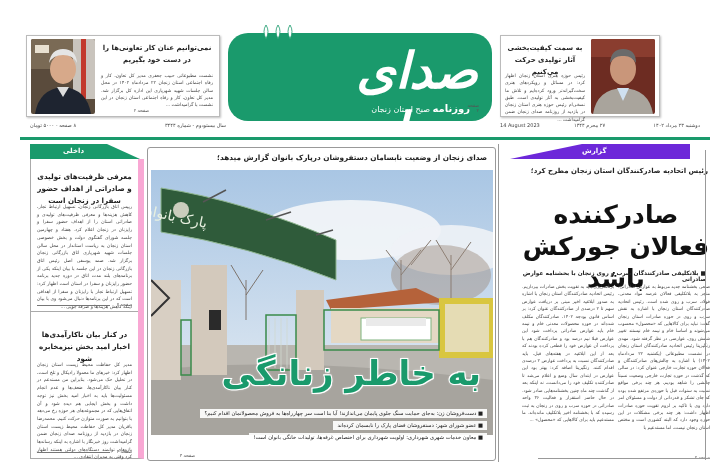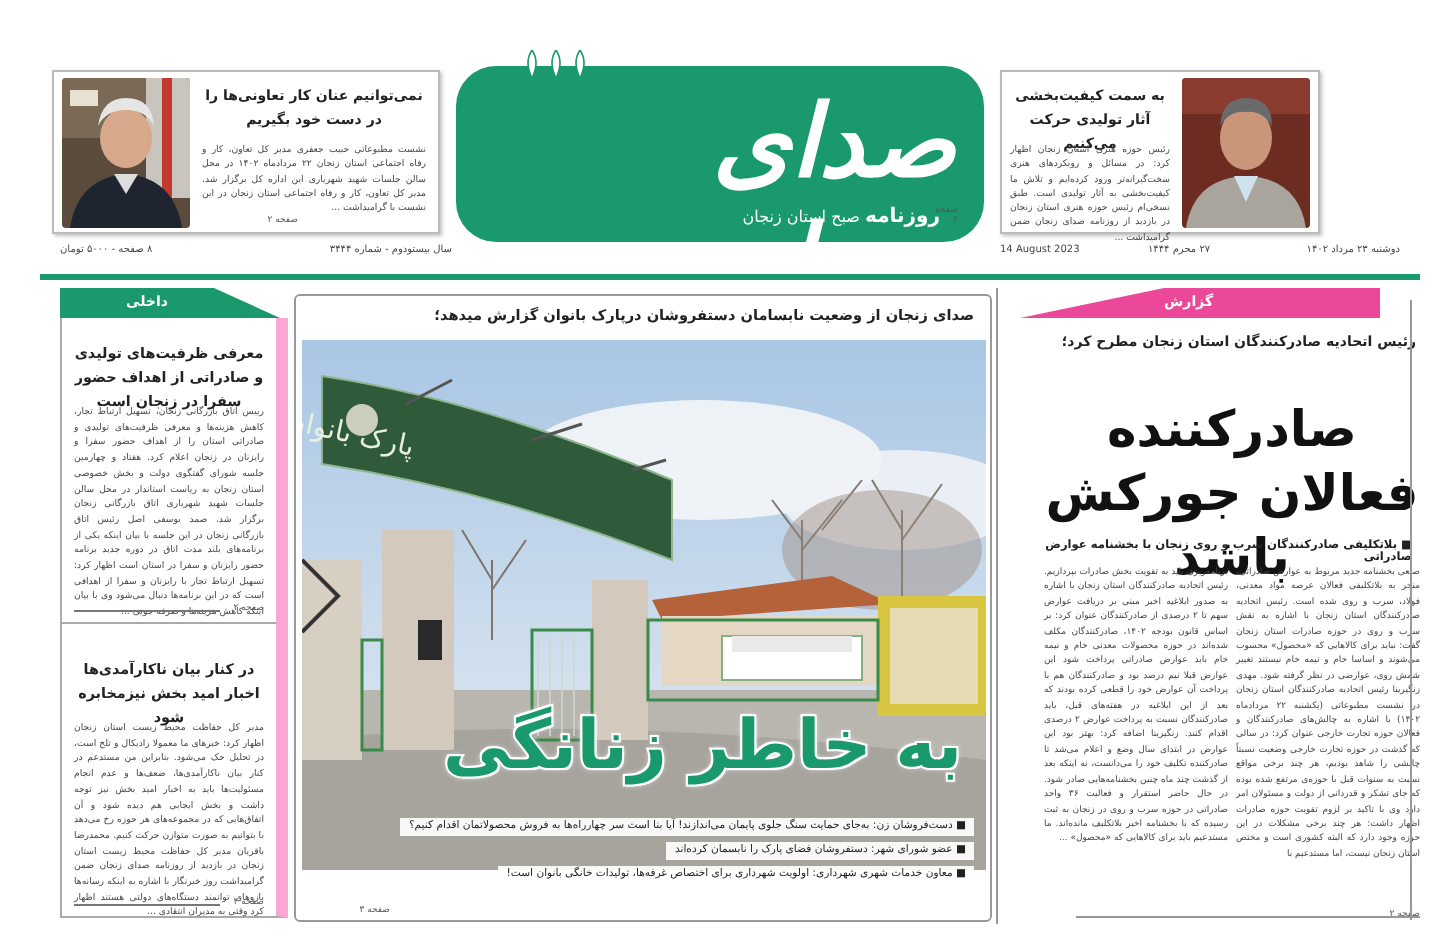--- a/index.html
+++ b/index.html
@@ -40,21 +40,21 @@
   .info-right { left: 500px; width: 200px; }
   .info-left .r, .info-right .r { position: absolute; right: 0; }
   .info-left .l, .info-right .l { position: absolute; left: 0; }
   .info-right .m { position: absolute; left: 74px; }
   .greenrule { left: 20px; width: 690px; top: 137px; height: 3px; background: #1a9a6c; }
 
   
   .tab { height: 15px; color: #fff; font-size: 7px; font-weight: bold; text-align: left; line-height: 15px; }
   .tab-dakheli { left: 30px; top: 144px; width: 110px; background: linear-gradient(to left, #1a9a6c 70%, #1a9a6c 70%); clip-path: polygon(0 0, 70% 0, 100% 100%, 0 100%); }
   .tab-dakheli span { display: block; width: 70%; }
-  .tab-gozaresh { left: 510px; top: 144px; width: 180px; background: #ec4899; clip-path: polygon(0 100%, 40% 0, 100% 0, 100% 100%); }
+  .tab-gozaresh { left: 510px; top: 144px; width: 180px; background: #6d28d9; clip-path: polygon(0 100%, 40% 0, 100% 0, 100% 100%); }
   .tab-gozaresh span { display: block; margin-right: 0; margin-left: 40%; }
 
   
   .leftcol { left: 30px; top: 159px; width: 114px; height: 300px; border-left: 1px solid #aaa; border-right: 6px solid #f9a8d4; border-bottom: 1px solid #aaa; }
   .lc-title { position: absolute; left: 4px; right: 4px; text-align: center; font-size: 7.2px; font-weight: bold; line-height: 12px; color: #222; }
   .lc-body { position: absolute; left: 6px; right: 6px; font-size: 4.6px; line-height: 7.7px; text-align: justify; color: #444; }
   .lc-page { position: absolute; left: 6px; right: 6px; height: 6px; font-size: 4.5px; color: #555; }
   .lc-page::after { content: ""; position: absolute; left: 0; right: 22px; top: 3px; border-top: 1px solid #777; }
   .lc-sep { position: absolute; left: 0; right: 0; top: 152px; border-top: 1px solid #aaa; }
 

